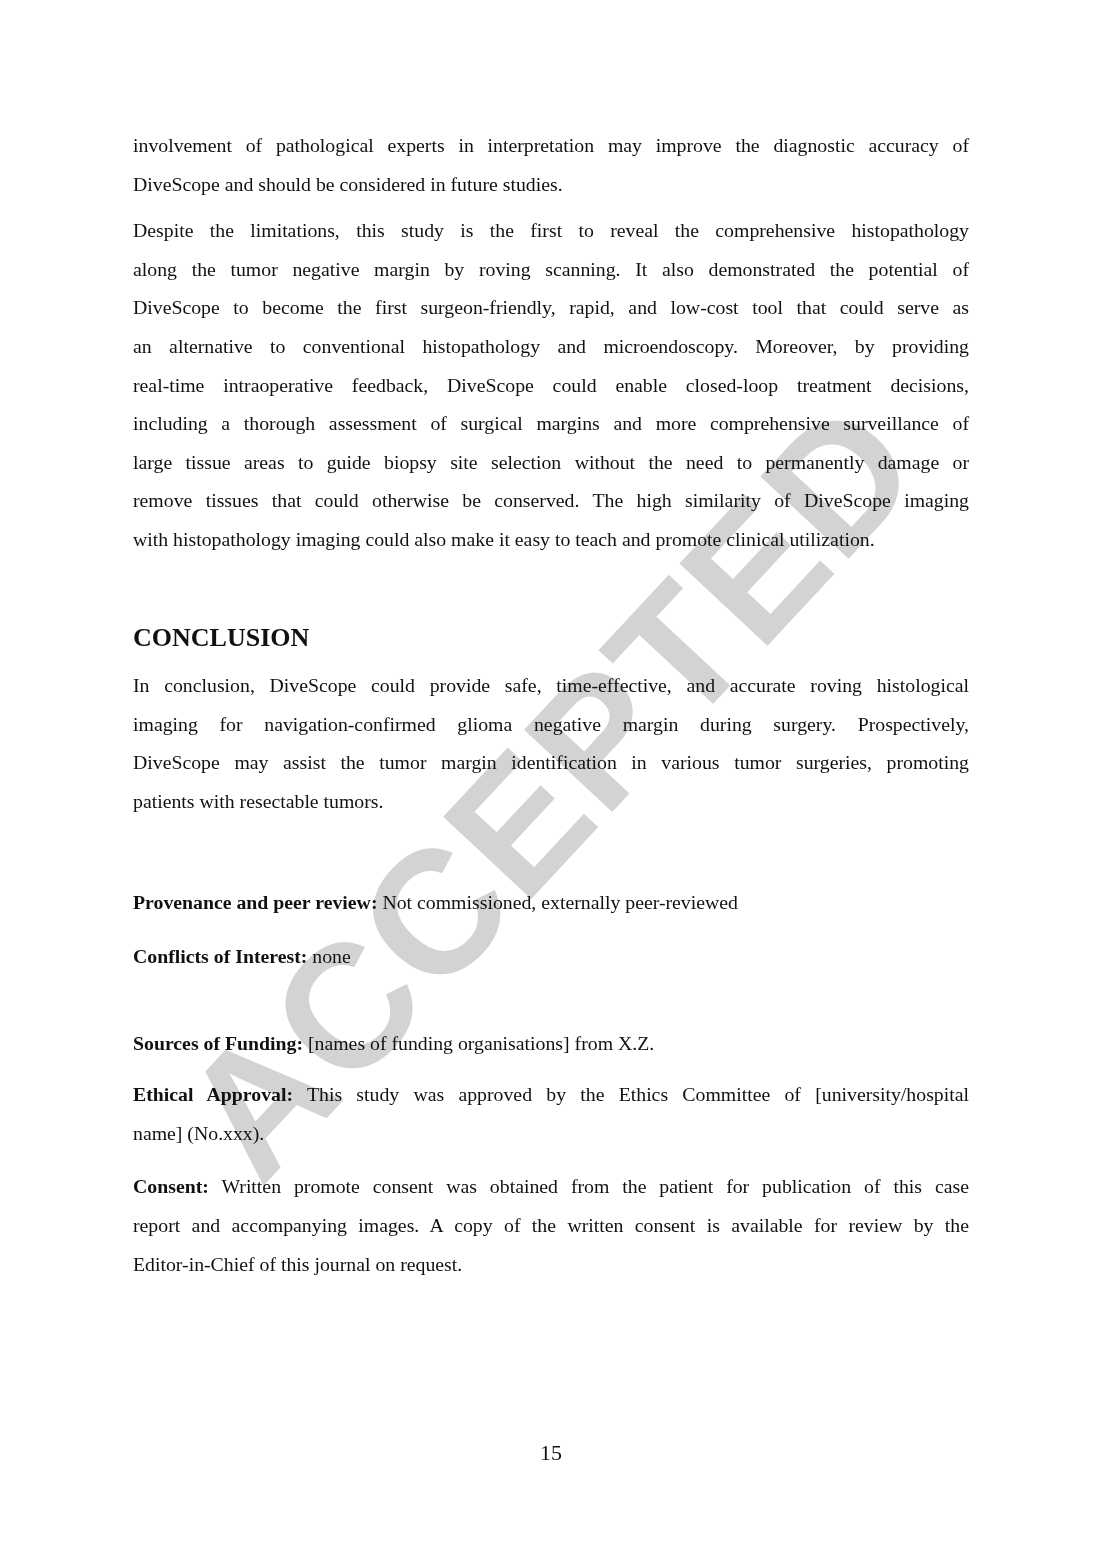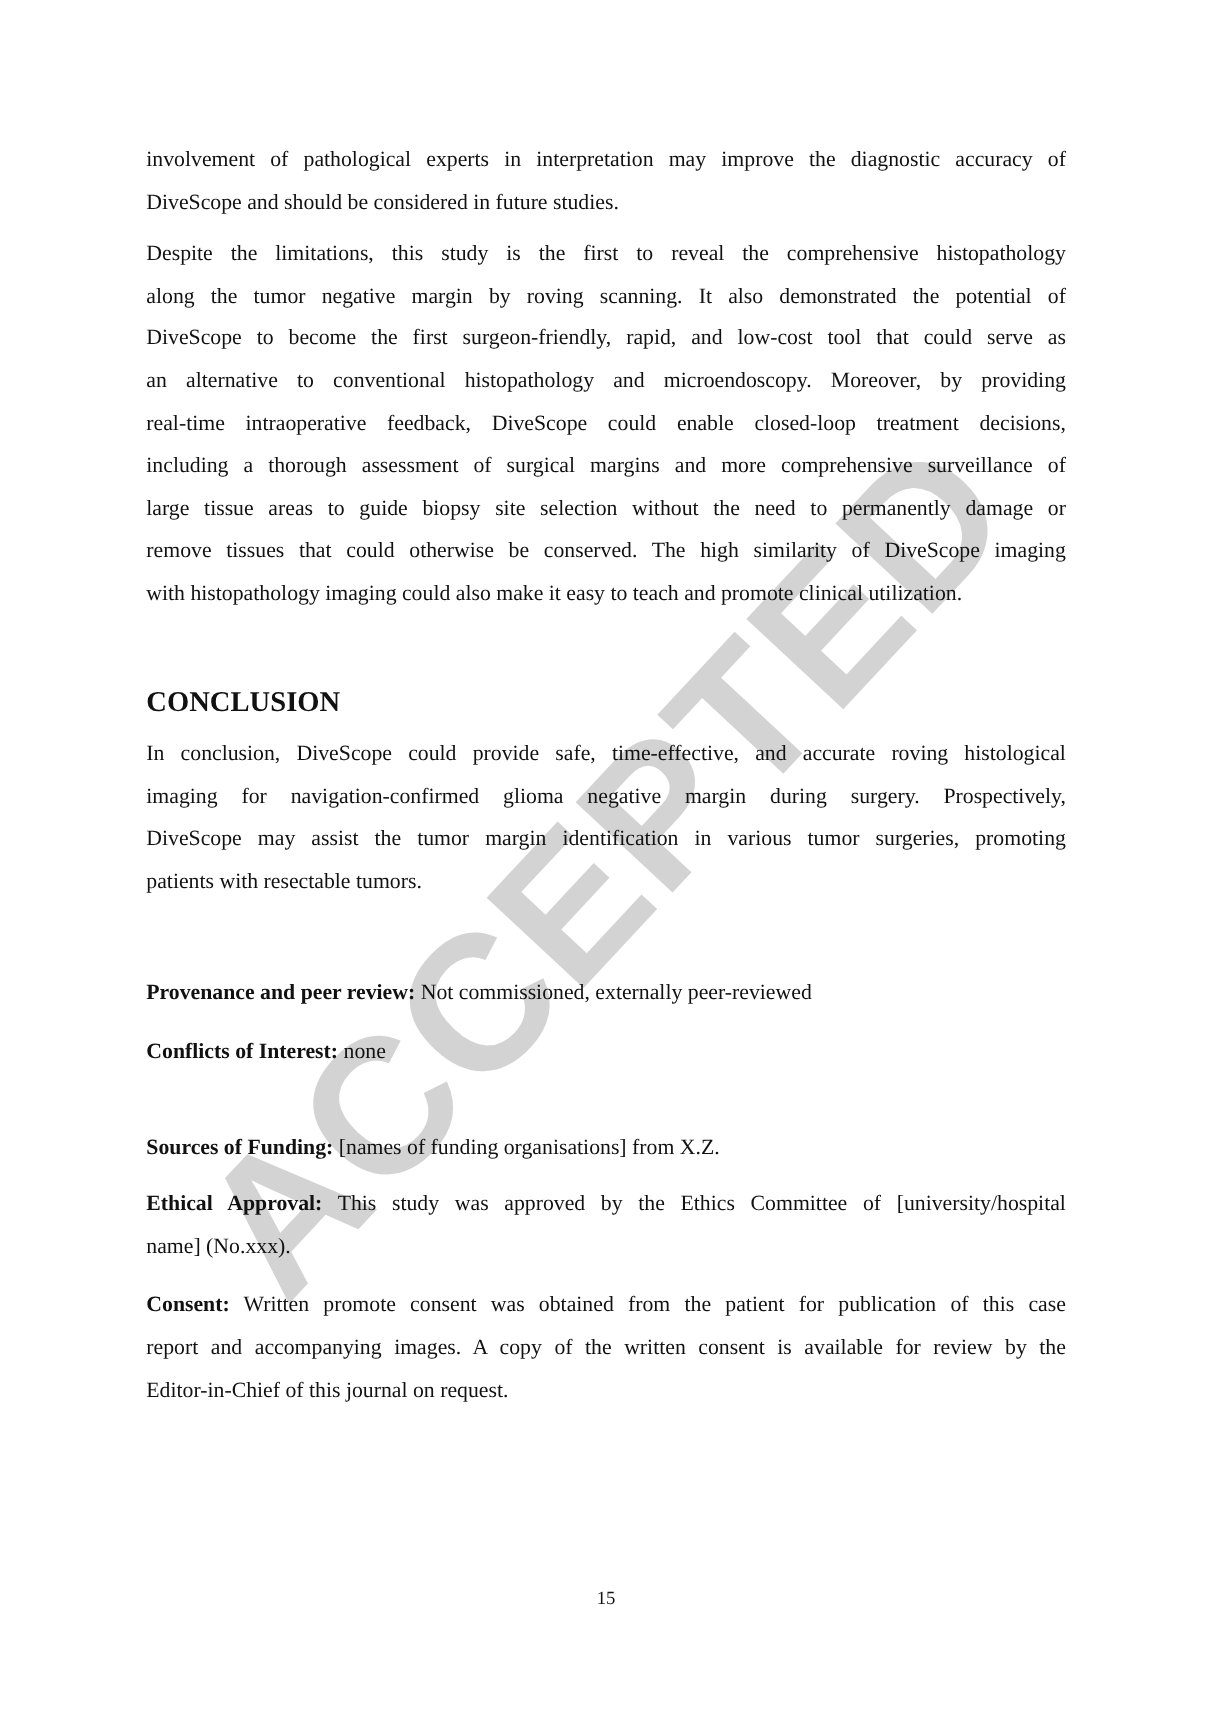--- a/index.html
+++ b/index.html
@@ -54,21 +54,21 @@
     font-size: 26px;
     line-height: 38.6px;
   }
   .lbl { font-weight: bold; }
 
   .footer {
     position: absolute;
     left: 0; top: 1434px;
     width: 1102px;
     text-align: center;
-    font-size: 17px;
+    font-size: 22px;
     line-height: 38.6px;
     z-index: 1;
   }
 </style>
 </head>
 <body>
 
 <div class="page">
 
   <div class="watermark" style="color: rgb(211, 211, 211);">ACCEPTED</div>

